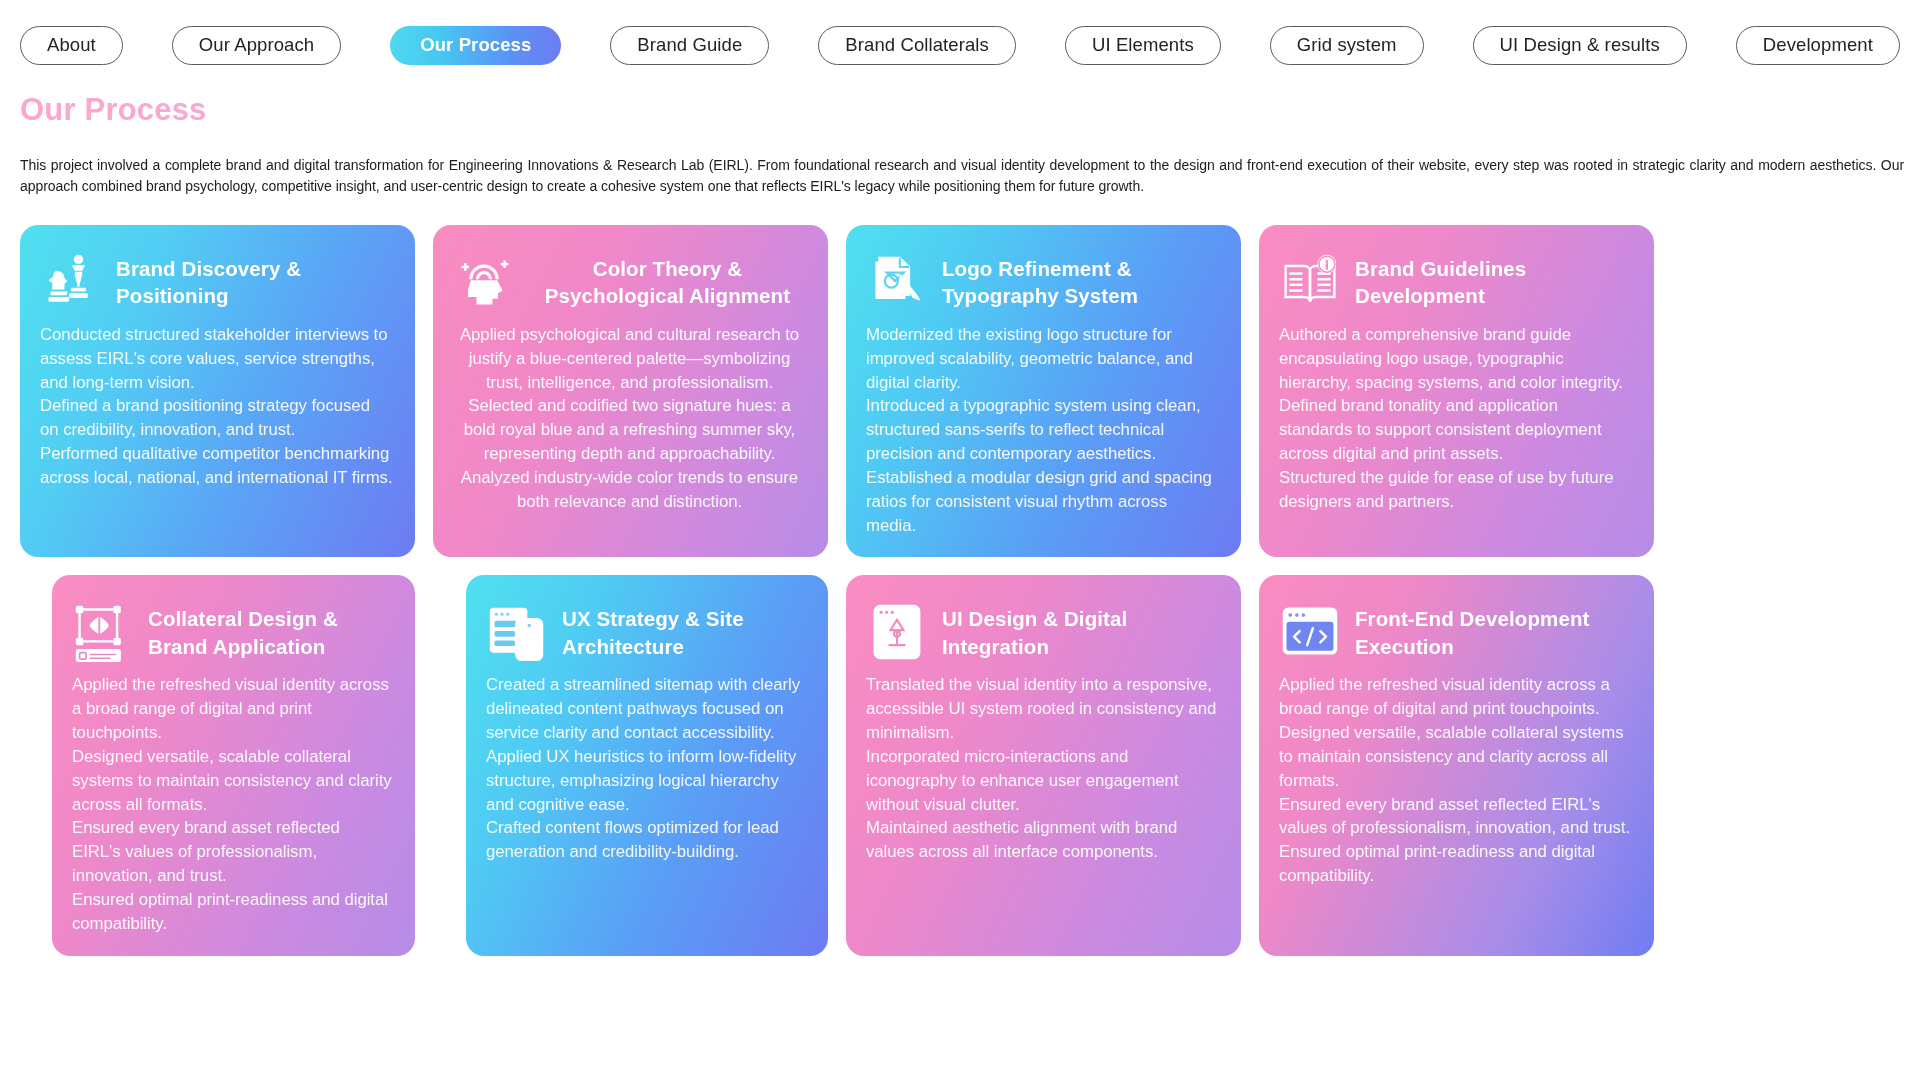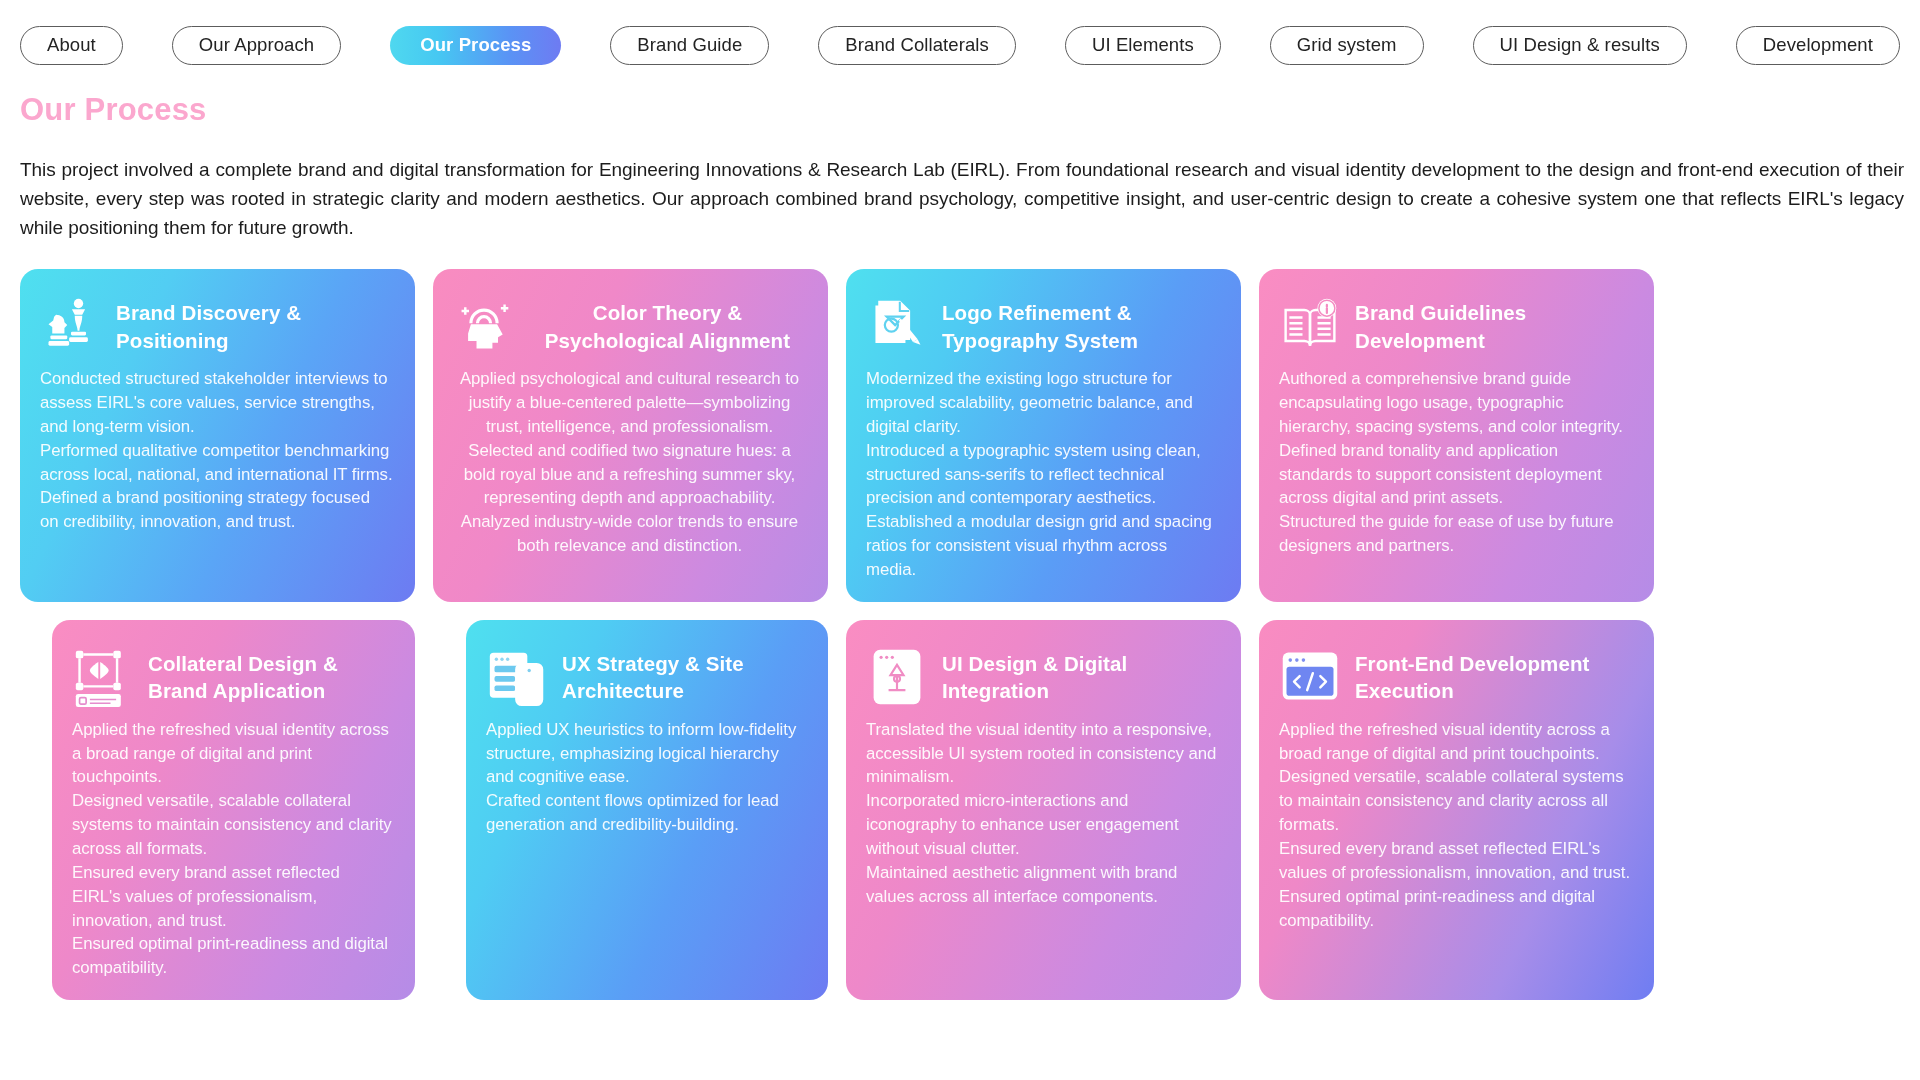--- a/index.html
+++ b/index.html
@@ -58,21 +58,21 @@
     margin-top: 26px;
     font-size: 31px;
     font-weight: bold;
     color: #fba7ce;
     letter-spacing: 0.2px;
   }
 
   
   .intro {
     margin-top: 27px;
-    font-size: 19px;
+    font-size: 14px;
     line-height: 1.53;
     color: #1c1c1c;
     text-align: justify;
     width: 1884px;
     letter-spacing: -0.05px;
   }
 
   
   .grid {
     margin-top: 27px;
@@ -170,22 +170,22 @@
       <rect x="30" y="44" width="20" height="5" rx="1.5"></rect>
       <path d="M16 20c5 0 9 3 9 8l3 3-3 3v6h-13v-7l-4-3 5-4 1-4z"></path>
       <rect x="10" y="42" width="18" height="4" rx="1.2"></rect>
       <rect x="8" y="48" width="22" height="5" rx="1.5"></rect>
     </svg>
           </div>
           <div class="card-title">Brand Discovery &amp; Positioning</div>
         </div>
         <div class="card-body">
           <span class="line">Conducted structured stakeholder interviews to assess EIRL's core values, service strengths, and long-term vision.</span>
+          <span class="line">Defined a brand positioning strategy focused on credibility, innovation, and trust.</span>
           <span class="line">Performed qualitative competitor benchmarking across local, national, and international IT firms.</span>
-          <span class="line">Defined a brand positioning strategy focused on credibility, innovation, and trust.</span>
         </div>
       </div>
       <div class="card g2">
         <div class="card-head">
           <div class="card-icon">
             <svg width="60" height="58" viewBox="0 0 64 62" fill="none">
       <g stroke="#fff" stroke-width="3.4" fill="none">
         <path d="M18 28a14 14 0 0 1 28 0"></path>
         <path d="M25 28a7 7 0 0 1 14 0"></path>
       </g>
@@ -292,20 +292,21 @@
         <rect x="9" y="31" width="22" height="6" rx="2"></rect>
         <rect x="9" y="41" width="22" height="6" rx="2"></rect>
       </g>
       <rect x="32" y="18" width="28" height="44" rx="6" fill="#fff" stroke="#fff" stroke-width="2"></rect>
       <circle cx="46" cy="25" r="1.8" fill="#7fcff0"></circle>
     </svg>
           </div>
           <div class="card-title">UX Strategy &amp; Site Architecture</div>
         </div>
         <div class="card-body">
+          <span class="line">Created a streamlined sitemap with clearly delineated content pathways focused on service clarity and contact accessibility.</span>
           <span class="line">Applied UX heuristics to inform low-fidelity structure, emphasizing logical hierarchy and cognitive ease.</span>
           <span class="line">Crafted content flows optimized for lead generation and credibility-building.</span>
         </div>
       </div>
       <div class="card g7">
         <div class="card-head">
           <div class="card-icon">
             <svg width="58" height="62" viewBox="0 0 62 66" fill="none">
       <rect x="6" y="4" width="50" height="58" rx="7" fill="#fff"></rect>
       <g fill="#f08cc4">

